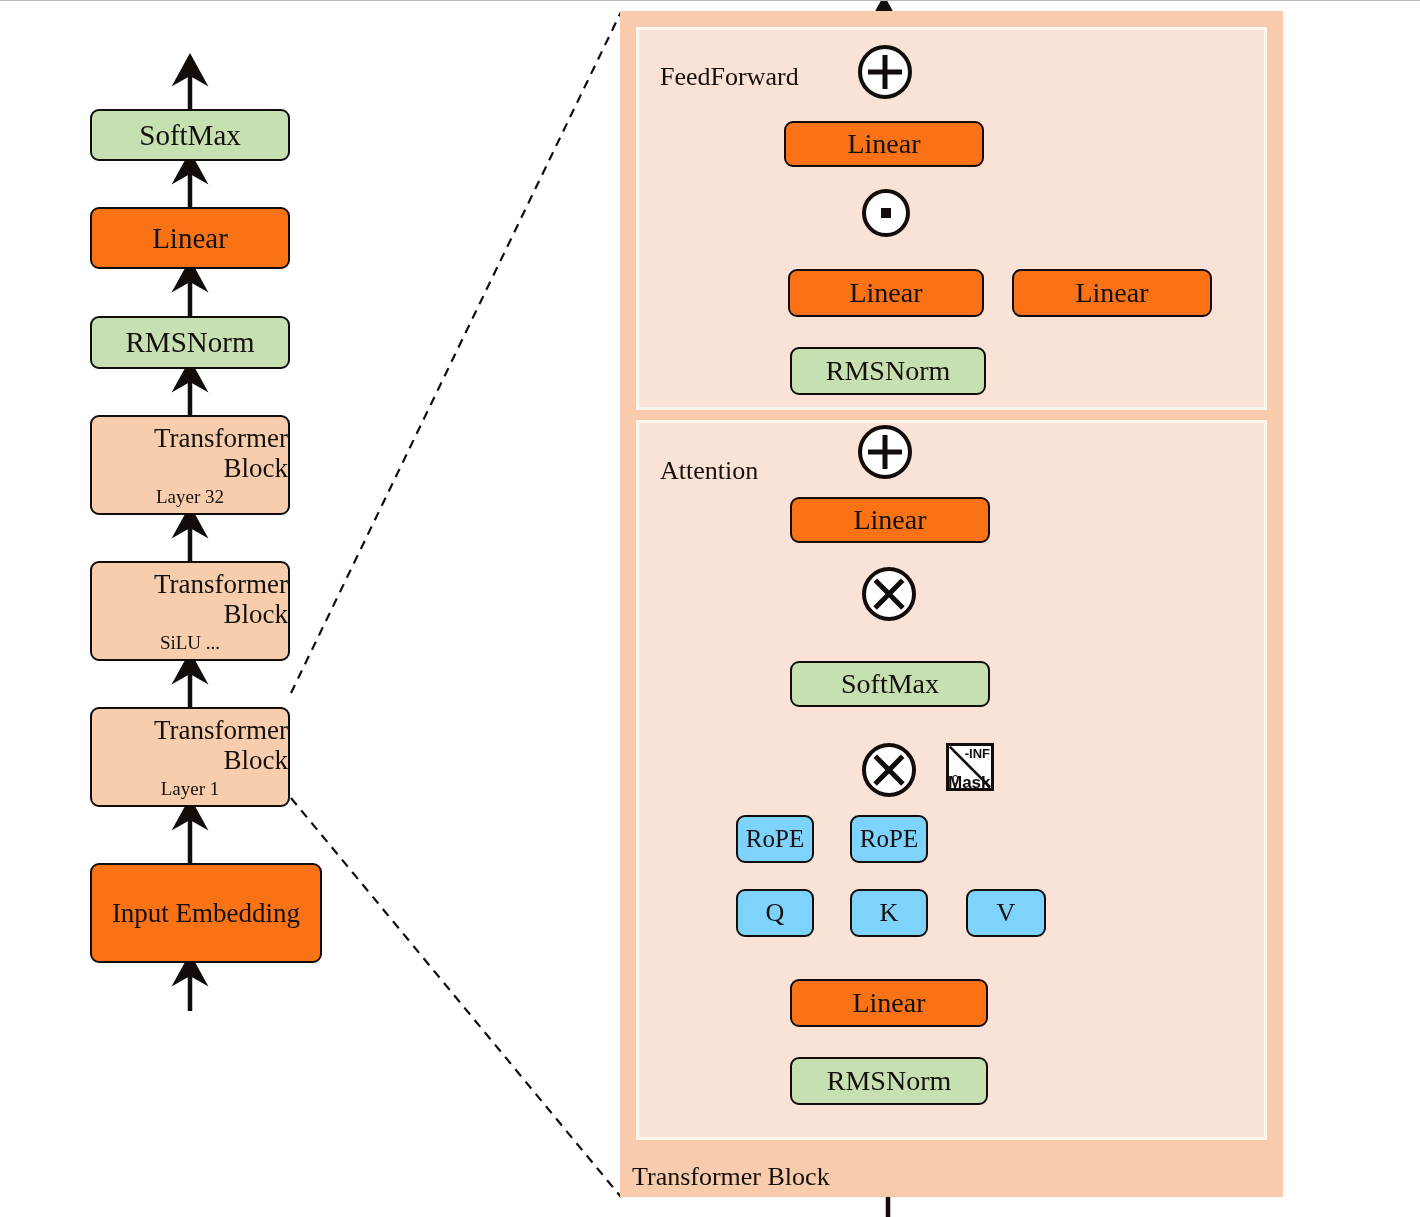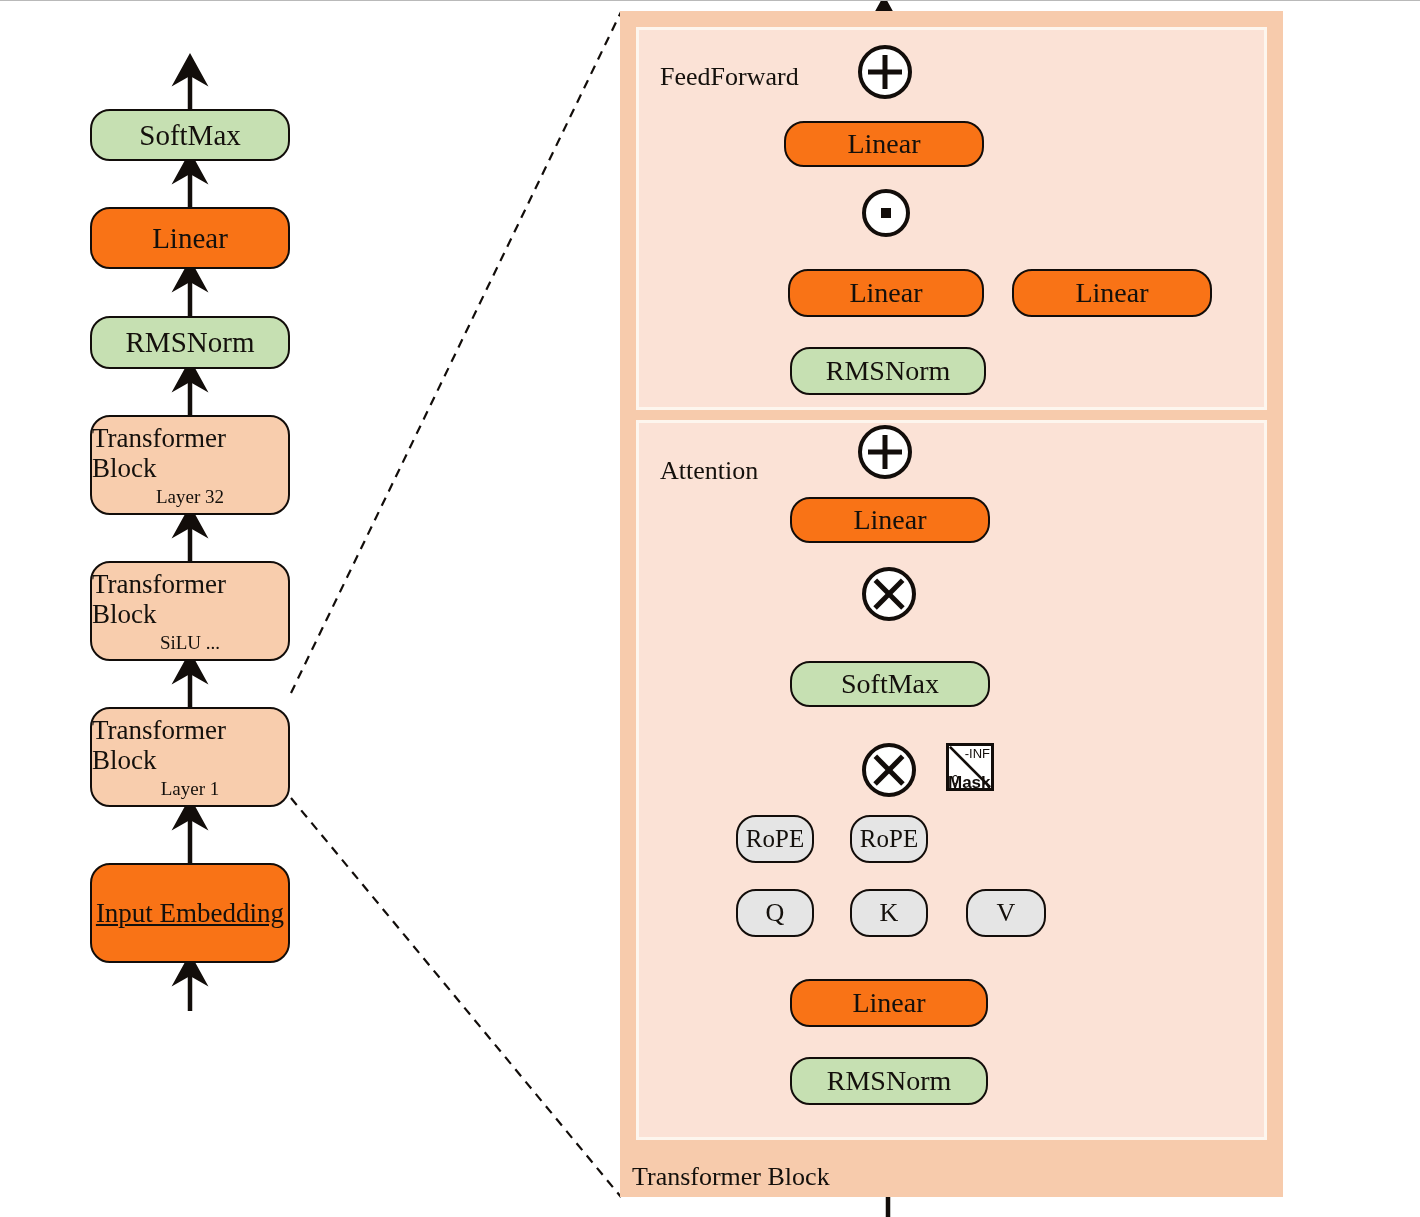--- a/index.html
+++ b/index.html
@@ -21,32 +21,32 @@
     position: absolute;
     left: 0; top: 0;
     width: 1420px;
     height: 1217px;
   }
   
   .node {
     position: absolute;
     box-sizing: border-box;
     border: 2.5px solid #120d0a;
-    border-radius: 20px;
+    border-radius: 9px;
     display: flex;
     flex-direction: column;
     align-items: center;
     justify-content: center;
     color: #14100c;
-    text-align: left;
+    text-align: right;
     line-height: 1.12;
     z-index: 4;
   }
   .blue   { background: #f97316; }
-  .blue2  { background: #e5e5e5; }
+  .blue2  { background: #7dd3fc; }
   .green  { background: #c6e0b2; }
   .orange { background: #f8cdad; }
 
   .n-title { display:block; }
   .n-sub   { display:block; font-size: 19px; margin-top: 2px; }
 
   
   .panel-outer {
     position: absolute;
     box-sizing: border-box;
@@ -121,21 +121,21 @@
     position: absolute;
     left: 3px; bottom: 1px;
     font-size: 12px;
     color: #120d0a;
     font-family: "Liberation Sans", sans-serif;
   }
   .mask-inf {
     position: absolute;
     right: 1px; top: 0px;
     font-size: 13px;
-    font-weight: normal;
+    font-weight: bold;
     color: #120d0a;
     font-family: "Liberation Sans", sans-serif;
   }
   .mask-caption {
     position: absolute;
     font-size: 17px;
     font-weight: bold;
     color: #120d0a;
     z-index: 6;
     white-space: nowrap;
@@ -243,21 +243,21 @@
     <span class="n-sub">Layer 32</span>
   </div>
   <div class="node orange" style="left:90px;  top:560px; width:200px; height:100px; font-size:27px;">
     <span class="n-title">Transformer Block</span>
     <span class="n-sub">SiLU ...</span>
   </div>
   <div class="node orange" style="left:90px;  top:706px; width:200px; height:100px; font-size:27px;">
     <span class="n-title">Transformer Block</span>
     <span class="n-sub">Layer 1</span>
   </div>
-  <div class="node blue" style="left:90px;  top:862px; width:200px; height:100px; font-size:27px;text-decoration:underline;">
+  <div class="node blue" style="left:90px;  top:862px; width:232px; height:100px; font-size:27px;">
     <span class="n-title">Input Embedding</span>
   </div>
 
   <div class="panel-outer" style="left:620px; top:10px; width:663px; height:1186px;"></div>
 
   <div class="panel-inner" style="left:636px; top:26px; width:631px; height:383px;"></div>
   <div class="panel-inner" style="left:636px; top:419px; width:631px; height:720px;"></div>
 
   <div class="panel-label" style="left:660px; top:54px;margin-top:7px;">FeedForward</div>
   <div class="panel-label" style="left:660px; top:455px;">Attention</div>

